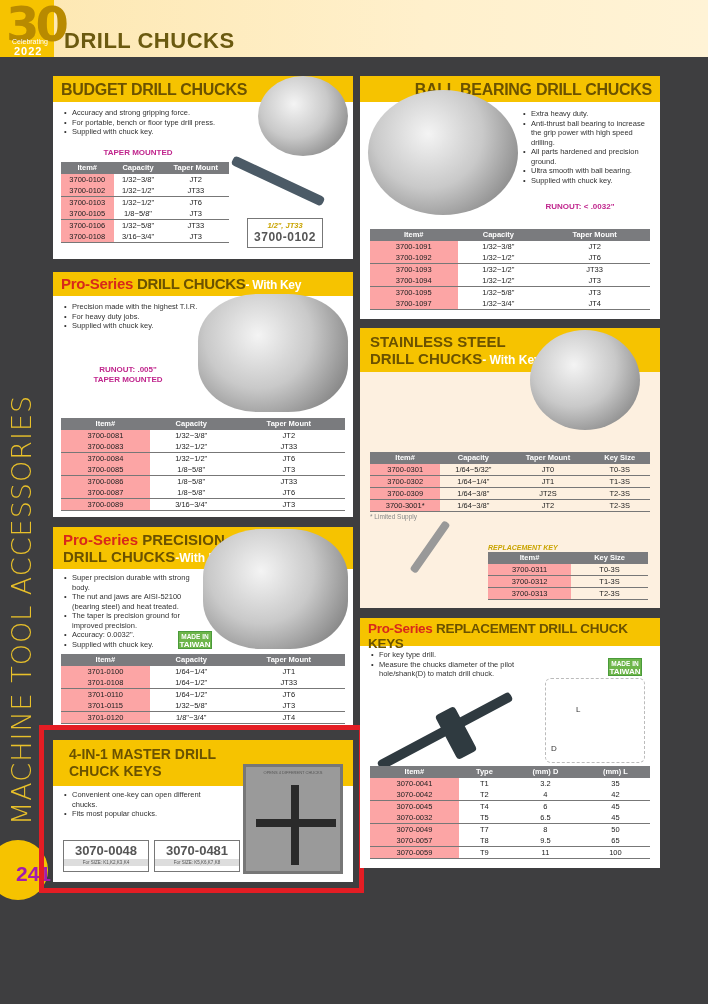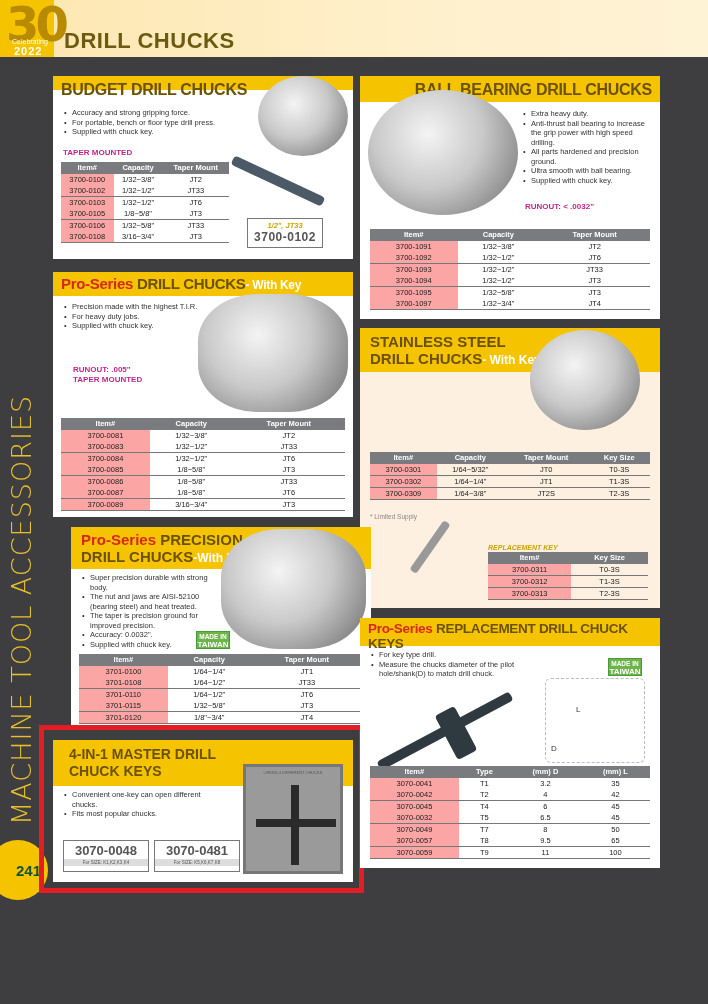--- a/index.html
+++ b/index.html
@@ -6,29 +6,29 @@
 body{width:708px;height:1004px;background:#3e3e40;font-family:"Liberation Sans",sans-serif;position:relative;overflow:hidden}
 .header{position:absolute;left:0;top:0;width:708px;height:57px;background:linear-gradient(90deg,#fde7b0 0%,#fff0cc 60%,#fff3d6 100%)}
 .logo{position:absolute;left:0;top:0;width:54px;height:57px;background:#f6c300}
 .logo .big{position:absolute;left:6px;top:-4px;font-size:48px;font-weight:bold;color:#b88a00;font-family:"DejaVu Sans",sans-serif;letter-spacing:-4px}
 .logo .cel{position:absolute;left:12px;top:38px;font-size:7px;color:#fff}
 .logo .yr{position:absolute;left:14px;top:45px;font-size:11px;color:#fff;font-weight:bold;letter-spacing:1px}
 .title{position:absolute;left:64px;top:28px;font-size:22px;font-weight:bold;color:#6b5a10;letter-spacing:0.5px}
 .vert{position:absolute;left:6px;top:385px;width:40px;height:440px}
 .vert span{position:absolute;left:0;top:440px;transform:rotate(-90deg);transform-origin:0 0;white-space:nowrap;font-size:27px;color:#e8c02a;letter-spacing:1px;font-family:"DejaVu Sans",sans-serif;font-weight:200}
 .pagenum{position:absolute;left:-12px;top:840px;width:60px;height:60px;border-radius:50%;background:#f6c300}
-.pagenum span{position:absolute;left:28px;top:22px;font-size:15px;font-weight:bold;color:#14532d}
+.pagenum span{position:absolute;left:28px;top:22px;font-size:21px;font-weight:bold;color:#a21caf}
 .card{position:absolute;background:#fff;overflow:hidden}
 .card .bar{background:#f6c300;height:22px;padding:3px 8px;font-family:"Liberation Sans",sans-serif;font-weight:bold;font-size:15px;color:#6b5200;letter-spacing:-0.3px;transform-origin:left}
 .card .bar .red{color:#d8281a}
 .card .bar .white{color:#fff;font-size:12px}
 .bullets{list-style:none;font-size:7.5px;color:#333;line-height:9.5px}
 .bullets li{position:relative;padding-left:9px}
 .bullets li:before{content:"•";position:absolute;left:1px}
-.note{font-size:8px;font-weight:bold;color:#c0268d;text-align:left}
+.note{font-size:8px;font-weight:bold;color:#c0268d;text-align:center}
 table.t{border-collapse:collapse;font-size:7.5px;color:#222;width:100%}
 table.t th{background:#7a7b7e;color:#fff;font-weight:bold;padding:2px 3px;line-height:8px}
 table.t td{text-align:center;padding:0 2px;height:11px;line-height:11px}
 table.t td:first-child{background:#fca5a5;font-weight:normal}
 table.t tr.sep td{border-top:1px solid #777}
 table.t tr:last-child td{border-bottom:1px solid #777}
 .img{position:absolute;border-radius:50%;background:radial-gradient(circle at 40% 35%,#f4f4f4 0%,#c9c9c9 45%,#8d8d8d 80%,#6a6a6a 100%)}
 .keybox{border:1px solid #777;background:#fff;text-align:center}
 .made{position:absolute;width:34px;height:18px;border:1px solid #4a9a3a;background:#6db54a;color:#fff;font-size:6.5px;font-weight:bold;text-align:center;line-height:8px;padding-top:1px}
 .highlight{position:absolute;left:39px;top:725px;width:325px;height:168px;border:5px solid #e41d24;pointer-events:none}
@@ -46,21 +46,21 @@
 </div>
 
 <div class="vert">
     <span>MACHINE TOOL ACCESSORIES</span>
   </div>
 <div class="pagenum">
     <span>241</span>
   </div>
 
 <div class="card" style="left:53px;top:76px;width:300px;height:183px;">
-  <div class="bar" style="font-size:16px;height:14px;padding-top:5px">BUDGET DRILL CHUCKS</div>
+  <div class="bar" style="font-size:16px;height:26px;padding-top:5px">BUDGET DRILL CHUCKS</div>
   <ul class="bullets" style="position:absolute;left:10px;top:32px;width:190px">
     <li>Accuracy and strong gripping force.</li>
     <li>For portable, bench or floor type drill press.</li>
     <li>Supplied with chuck key.</li>
   </ul>
   <div class="note" style="position:absolute;left:10px;top:72px;width:150px">TAPER MOUNTED</div>
   <div class="img" style="left:205px;top:0px;width:90px;height:80px"></div>
   <div style="position:absolute;left:175px;top:100px;width:100px;height:10px;background:#4b5a66;transform:rotate(25deg);border-radius:4px"></div>
   <div style="position:absolute;left:8px;top:86px;width:168px">
     <table class="t">
@@ -250,20 +250,26 @@
             <td>1/64~1/4"</td>
             <td>JT1</td>
             <td>T1-3S</td>
           </tr>
       <tr class="sep">
             <td>3700-0309</td>
             <td>1/64~3/8"</td>
             <td>JT2S</td>
             <td>T2-3S</td>
           </tr>
+      <tr class="sep">
+            <td>3700-3001*</td>
+            <td>1/64~3/8"</td>
+            <td>JT2</td>
+            <td>T2-3S</td>
+          </tr>
     </tbody>
       </table>
   </div>
   <div style="position:absolute;left:10px;top:185px;font-size:6.5px;color:#888">* Limited Supply</div>
   <div style="position:absolute;left:40px;top:215px;width:60px;height:8px;background:#999;transform:rotate(-55deg);border-radius:3px"></div>
   <div style="position:absolute;left:128px;top:216px;font-size:7px;font-weight:bold;font-style:italic;color:#c9a400">REPLACEMENT KEY</div>
   <div style="position:absolute;left:128px;top:224px;width:160px">
     <table class="t">
       <tbody>
           <tr>
@@ -280,21 +286,21 @@
           </tr>
       <tr class="sep">
             <td>3700-0313</td>
             <td>T2-3S</td>
           </tr>
     </tbody>
       </table>
   </div>
 </div>
 
-<div class="card" style="left:71px;top:527px;width:300px;height:200px;">
+<div class="card" style="left:53px;top:527px;width:300px;height:200px;">
   <div style="background:#f6c300;height:42px;padding:4px 10px;font-weight:bold;font-size:15px;color:#6b5200;line-height:17px">
     <div><span class="red" style="color:#d8281a">Pro-Series</span> <span>PRECISION</span></div>
     <div><span>DRILL CHUCKS</span><span style="color:#fff;font-size:12px">-With Key</span></div>
   </div>
   <div class="img" style="left:150px;top:2px;width:145px;height:120px;border-radius:40%"></div>
   <ul class="bullets" style="position:absolute;left:10px;top:46px;width:128px">
     <li>Super precision durable with strong body.</li>
     <li>The nut and jaws are AISI-52100 (bearing steel) and heat treated.</li>
     <li>The taper is precision ground for improved precision.</li>
     <li>Accuracy: 0.0032".</li>

